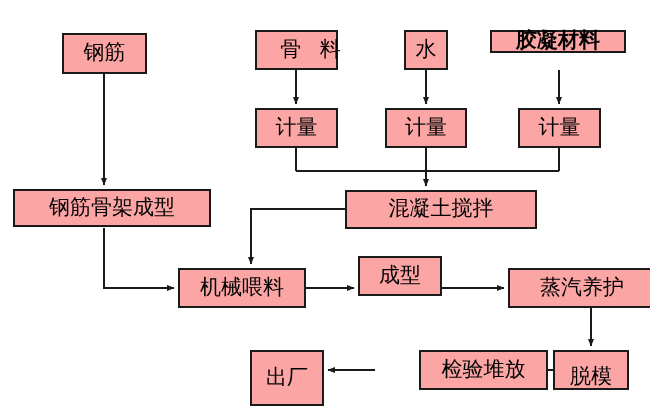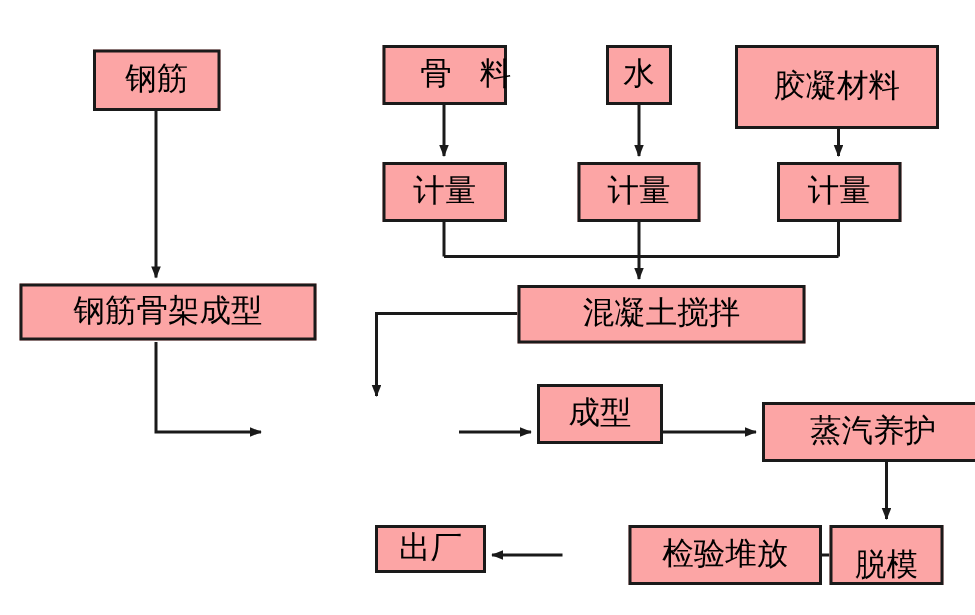--- a/index.html
+++ b/index.html
@@ -90,21 +90,21 @@
   </div>
 
   <div class="node" style="left:255px;top:30px;width:83px;height:40px;padding-left:28px;">
     <span class="node-label sp">骨 料</span>
   </div>
 
   <div class="node" style="left:404px;top:30px;width:44px;height:40px;">
     <span class="node-label">水</span>
   </div>
 
-  <div class="node" style="left:490px;top:30px;width:136px;height:56px;">
+  <div class="node" style="left:490px;top:30px;width:136px;height:23px;font-weight:bold;">
     <span class="node-label">胶凝材料</span>
   </div>
 
   <div class="node" style="left:255px;top:108px;width:83px;height:40px;">
     <span class="node-label">计量</span>
   </div>
 
   <div class="node" style="left:385px;top:108px;width:82px;height:40px;">
     <span class="node-label">计量</span>
   </div>
@@ -114,34 +114,37 @@
   </div>
 
   <div class="node" style="left:13px;top:189px;width:198px;height:38px;align-items:center;">
     <span class="node-label">钢筋骨架成型</span>
   </div>
 
   <div class="node" style="left:345px;top:190px;width:192px;height:39px;">
     <span class="node-label">混凝土搅拌</span>
   </div>
 
+  <div class="node" style="left:178px;top:268px;width:128px;height:40px;">
+    <span class="node-label">机械喂料</span>
+  </div>
 
   <div class="node" style="left:358px;top:256px;width:84px;height:40px;">
     <span class="node-label">成型</span>
   </div>
 
   <div class="node" style="left:508px;top:268px;width:148px;height:40px;">
     <span class="node-label">蒸汽养护</span>
   </div>
 
   <div class="node" style="left:553px;top:350px;width:76px;height:40px;align-items:flex-end;">
     <span class="node-label">脱模</span>
   </div>
 
   <div class="node" style="left:375px;top:350px;width:129px;height:40px;margin-left:44px;">
     <span class="node-label">检验堆放</span>
   </div>
 
-  <div class="node" style="left:250px;top:350px;width:74px;height:32px;">
+  <div class="node" style="left:250px;top:350px;width:74px;height:56px;">
     <span class="node-label">出厂</span>
   </div>
 
 </div>
 
 </body></html>

